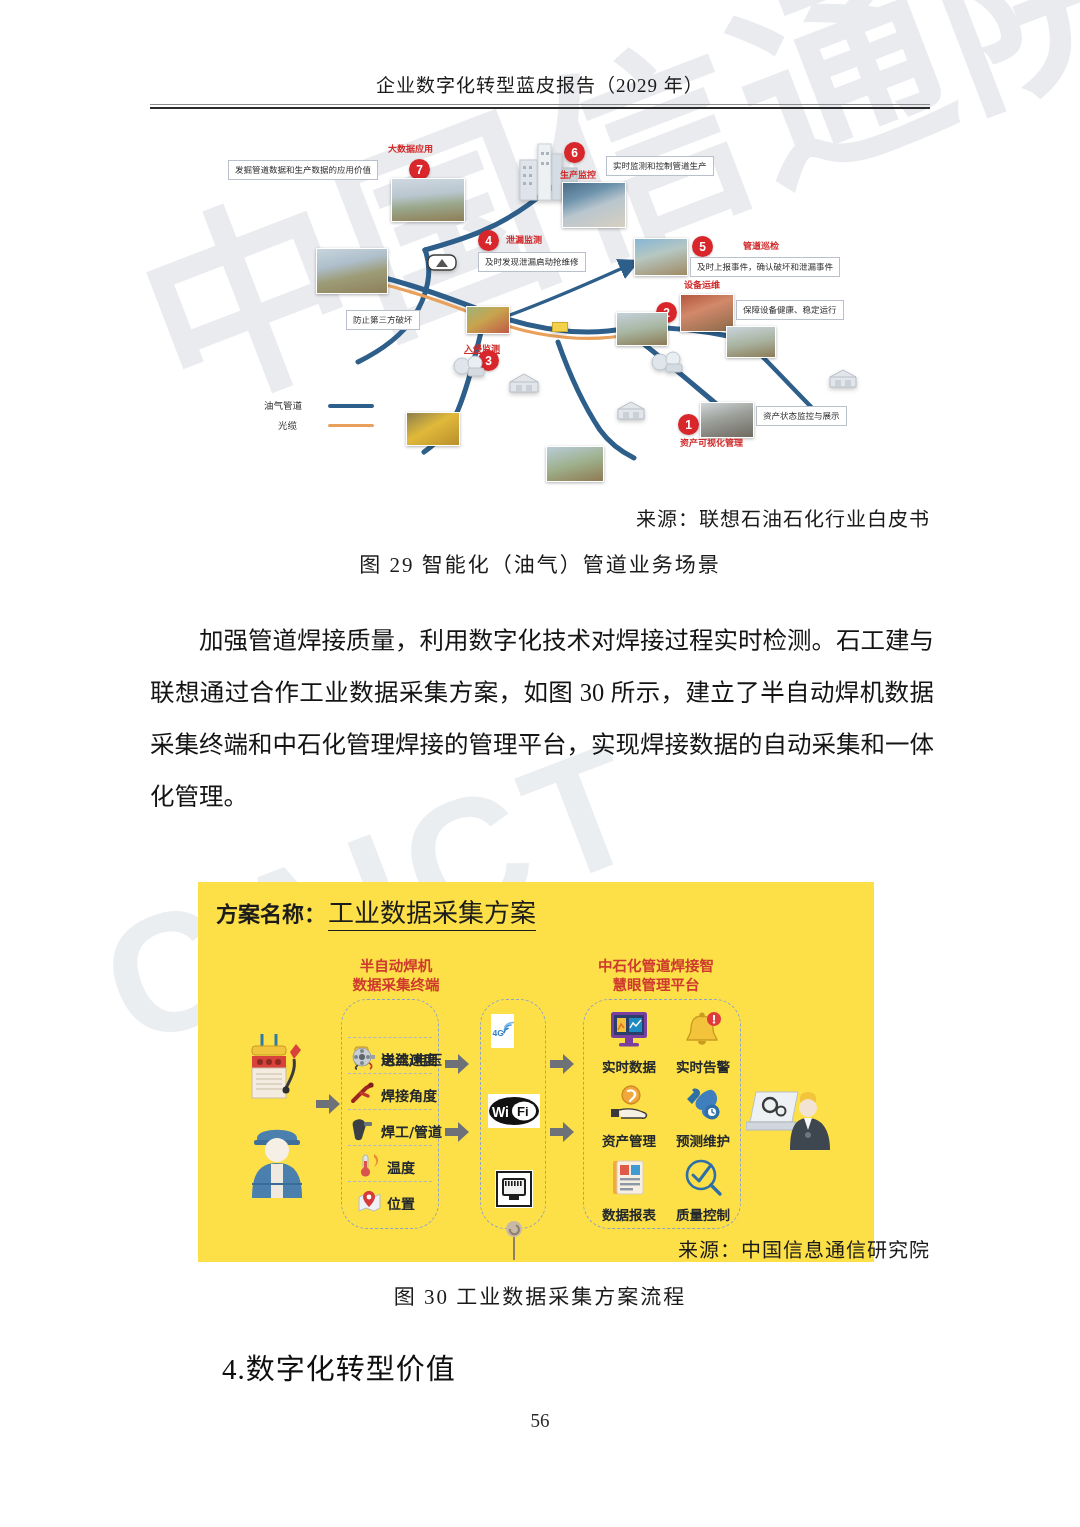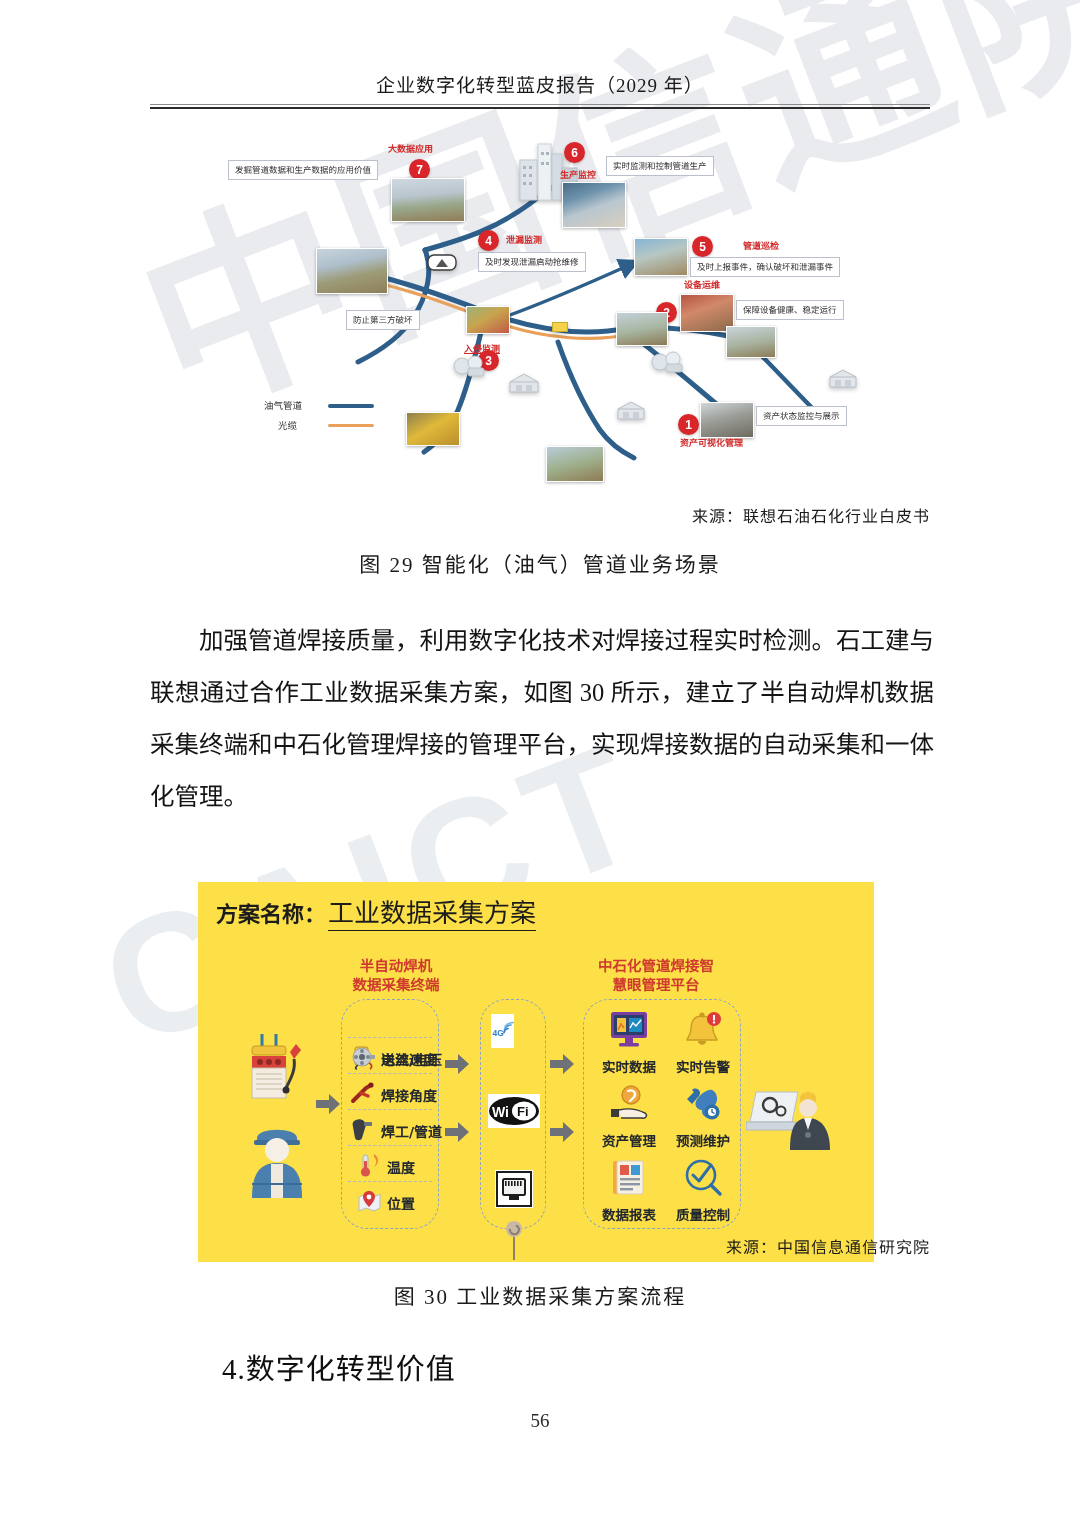--- a/index.html
+++ b/index.html
@@ -163,21 +163,21 @@
     filter: drop-shadow(0 2px 2px rgba(0,0,0,0.22));
   }
 
   
   .source-line {
     position: absolute;
     width: 780px;
     left: 150px;
     text-align: right;
     font-family: "Liberation Serif", serif;
-    font-size: 16px;
+    font-size: 20px;
     letter-spacing: 1px;
     color: #1a1a1a;
     z-index: 10;
   }
   .caption-line {
     position: absolute;
     width: 780px;
     left: 150px;
     text-align: center;
     font-family: "Liberation Serif", serif;

